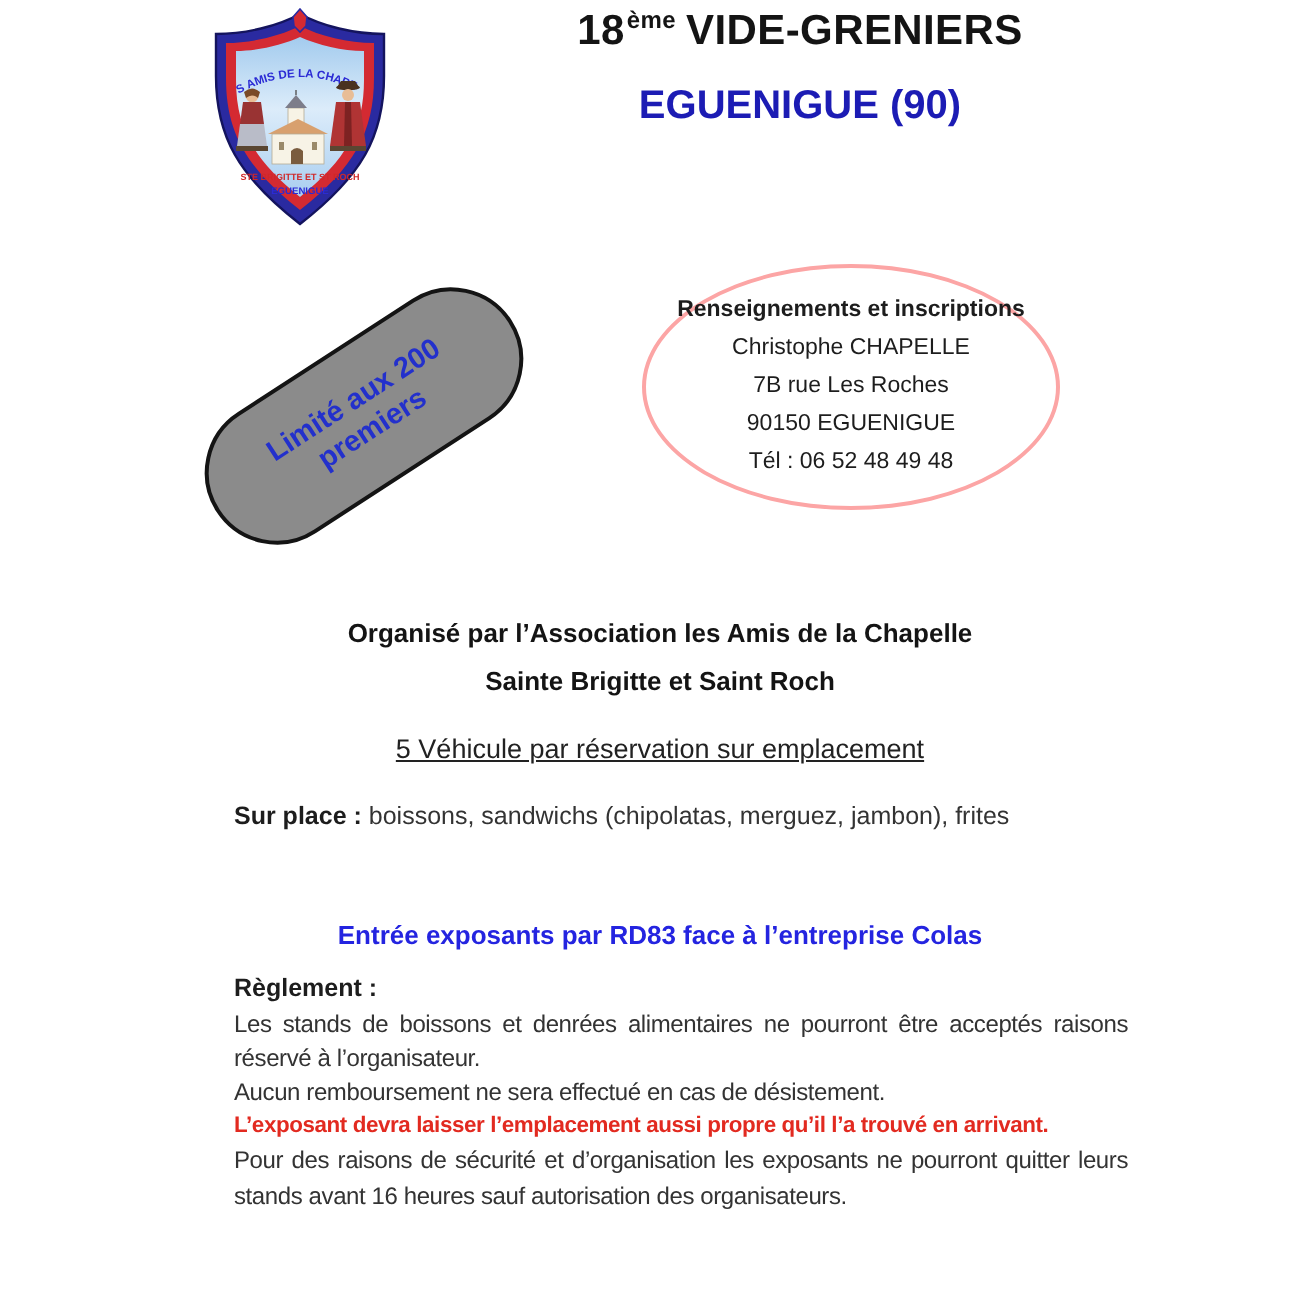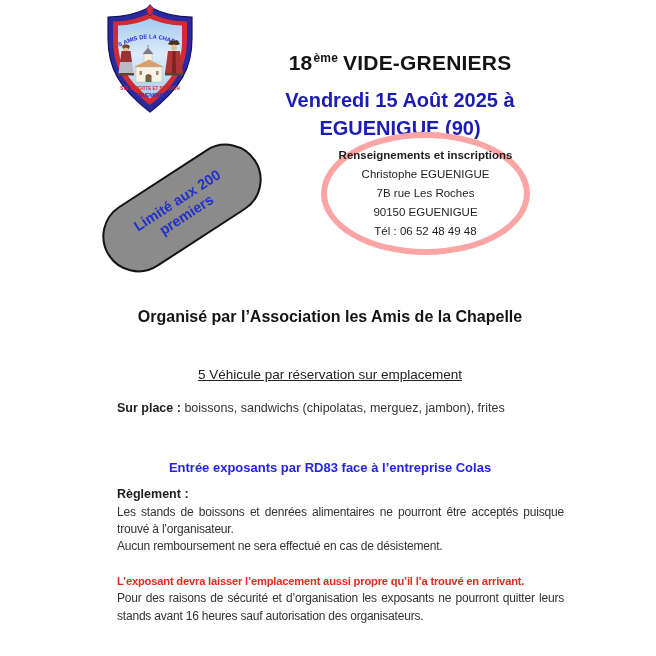--- a/index.html
+++ b/index.html
@@ -3,68 +3,68 @@
 <meta charset="utf-8">
 <style>
   html,body { margin:0; padding:0; background:#ffffff; }
   .page {
     position:relative; width:656px; height:656px; background:#ffffff;
     overflow:hidden; font-family:"Liberation Sans", sans-serif; color:#333;
   }
 
   
   .logo { position:absolute; left:95px; top:4px; width:110px; height:112px; }
-  .header-text { position:absolute; left:243px; top:0; width:314px; text-align:center;margin-top:48px; }
+  .header-text { position:absolute; left:243px; top:0; width:314px; text-align:center; }
   .title { margin-top:3px; font-size:21px; font-weight:bold; color:#141414; letter-spacing:0.2px; }
   .title sup { font-size:12px; font-weight:bold; margin:0 1px; }
   .title .title-rest { margin-left:4px; }
   .date { margin-top:11px; font-size:20px; font-weight:bold; color:#1c1cb4; line-height:28px; }
 
   
   .badge {
     position:absolute; left:94px; top:172px; width:172px; height:68px;
     background:#8b8b8b; border:2.5px solid #141414; border-radius:36px;
     transform:rotate(-33deg);
     display:flex; align-items:center; justify-content:center;
   }
   .badge-text { color:#2330cc; font-weight:bold; font-size:14.5px; line-height:17px; text-align:center; }
 
   
   .contact {
     position:absolute; left:321px; top:132px; width:209px; height:123px;
-    border:6px solid #fca5a5; border-radius:50%; box-sizing:border-box;
+    border:2px solid #fca5a5; border-radius:50%; box-sizing:border-box;
     display:flex; flex-direction:column; justify-content:center; text-align:center;
   }
   .contact-title { font-weight:bold; font-size:11.5px; line-height:19px; color:#1d1d1d; }
   .contact-line  { font-size:11.5px; line-height:19px; color:#1d1d1d; }
 
   
   .organizer {
     position:absolute; left:60px; top:305px; width:540px; text-align:center;
-    font-weight:bold; font-size:16px; line-height:24px; color:#141414;
+    font-weight:bold; font-size:13px; line-height:24px; color:#141414;
   }
   .vehicle {
     position:absolute; left:60px; top:367px; width:540px; text-align:center;
     font-size:13.5px; text-decoration:underline; color:#222;
   }
   .food { position:absolute; left:117px; top:401px; width:480px; font-size:12.5px; color:#333; }
   .food .bold { font-weight:bold; color:#1d1d1d; }
   .entrance {
     position:absolute; left:60px; top:460px; width:540px; text-align:center;
     font-weight:bold; font-size:13px; color:#2424e0;
   }
 
   
   .rules { position:absolute; left:117px; top:486px; width:447px; }
   .rules-heading { font-weight:bold; font-size:12.5px; line-height:17.5px; color:#1d1d1d; }
   .rule {
     margin:0; font-size:12px; line-height:17.2px; letter-spacing:-0.2px;
     text-align:justify; color:#333;
   }
-  .rule-red { color:#e22a20; font-weight:bold; font-size:11.2px; white-space:nowrap; text-align:left;margin-top:18px; }
+  .rule-red { color:#e22a20; font-weight:bold; font-size:11.2px; white-space:nowrap; text-align:left; }
 </style>
 </head>
 <body>
 
 <div class="page">
 
   <div class="logo">
     <svg viewBox="0 0 110 112" width="110" height="112">
       <defs>
         <linearGradient id="sky" x1="0" y1="0" x2="0" y2="1">
@@ -118,53 +118,53 @@
       <text x="55" y="86" text-anchor="middle" font-size="4.5" font-weight="bold" fill="#d02828" font-family="Liberation Sans, sans-serif">STE BRIGITTE ET ST ROCH</text>
       <text x="55" y="93" text-anchor="middle" font-size="4.8" font-weight="bold" fill="#2b2bd4" font-family="Liberation Sans, sans-serif">EGUENIGUE</text>
     </svg>
   </div>
 
   <div class="header-text">
     <div class="title">
       <span>18</span><sup>ème</sup><span class="title-rest">VIDE-GRENIERS</span>
     </div>
     <div class="date">
-      <div>Vendredi 15 Août 2025 à</div>
       <div>EGUENIGUE (90)</div>
     </div>
   </div>
 
   <div class="badge">
     <div class="badge-text">
       <div>Limité aux 200</div>
       <div>premiers</div>
     </div>
   </div>
 
   <div class="contact">
     <div class="contact-title">Renseignements et inscriptions</div>
-    <div class="contact-line">Christophe EGUENIGUE</div>
+    <div class="contact-line">Christophe CHAPELLE</div>
     <div class="contact-line">7B rue Les Roches</div>
     <div class="contact-line">90150 EGUENIGUE</div>
     <div class="contact-line">Tél : 06 52 48 49 48</div>
   </div>
 
   <div class="organizer">
     <div>Organisé par l’Association les Amis de la Chapelle</div>
+    <div>Sainte Brigitte et Saint Roch</div>
   </div>
 
   <div class="vehicle">5 Véhicule par réservation sur emplacement</div>
 
   <div class="food">
     <span class="bold">Sur place :</span><span> boissons, sandwichs (chipolatas, merguez, jambon), frites</span>
   </div>
 
   <div class="entrance">Entrée exposants par RD83 face à l’entreprise Colas</div>
 
   <div class="rules">
     <div class="rules-heading">Règlement :</div>
-    <p class="rule">Les stands de boissons et denrées alimentaires ne pourront être acceptés puisque trouvé à l’organisateur.</p>
+    <p class="rule">Les stands de boissons et denrées alimentaires ne pourront être acceptés raisons réservé à l’organisateur.</p>
     <p class="rule">Aucun remboursement ne sera effectué en cas de désistement.</p>
     <p class="rule rule-red">L’exposant devra laisser l’emplacement aussi propre qu’il l’a trouvé en arrivant.</p>
     <p class="rule">Pour des raisons de sécurité et d’organisation les exposants ne pourront quitter leurs stands avant 16 heures sauf autorisation des organisateurs.</p>
   </div>
 
 </div>
 
 </body></html>

